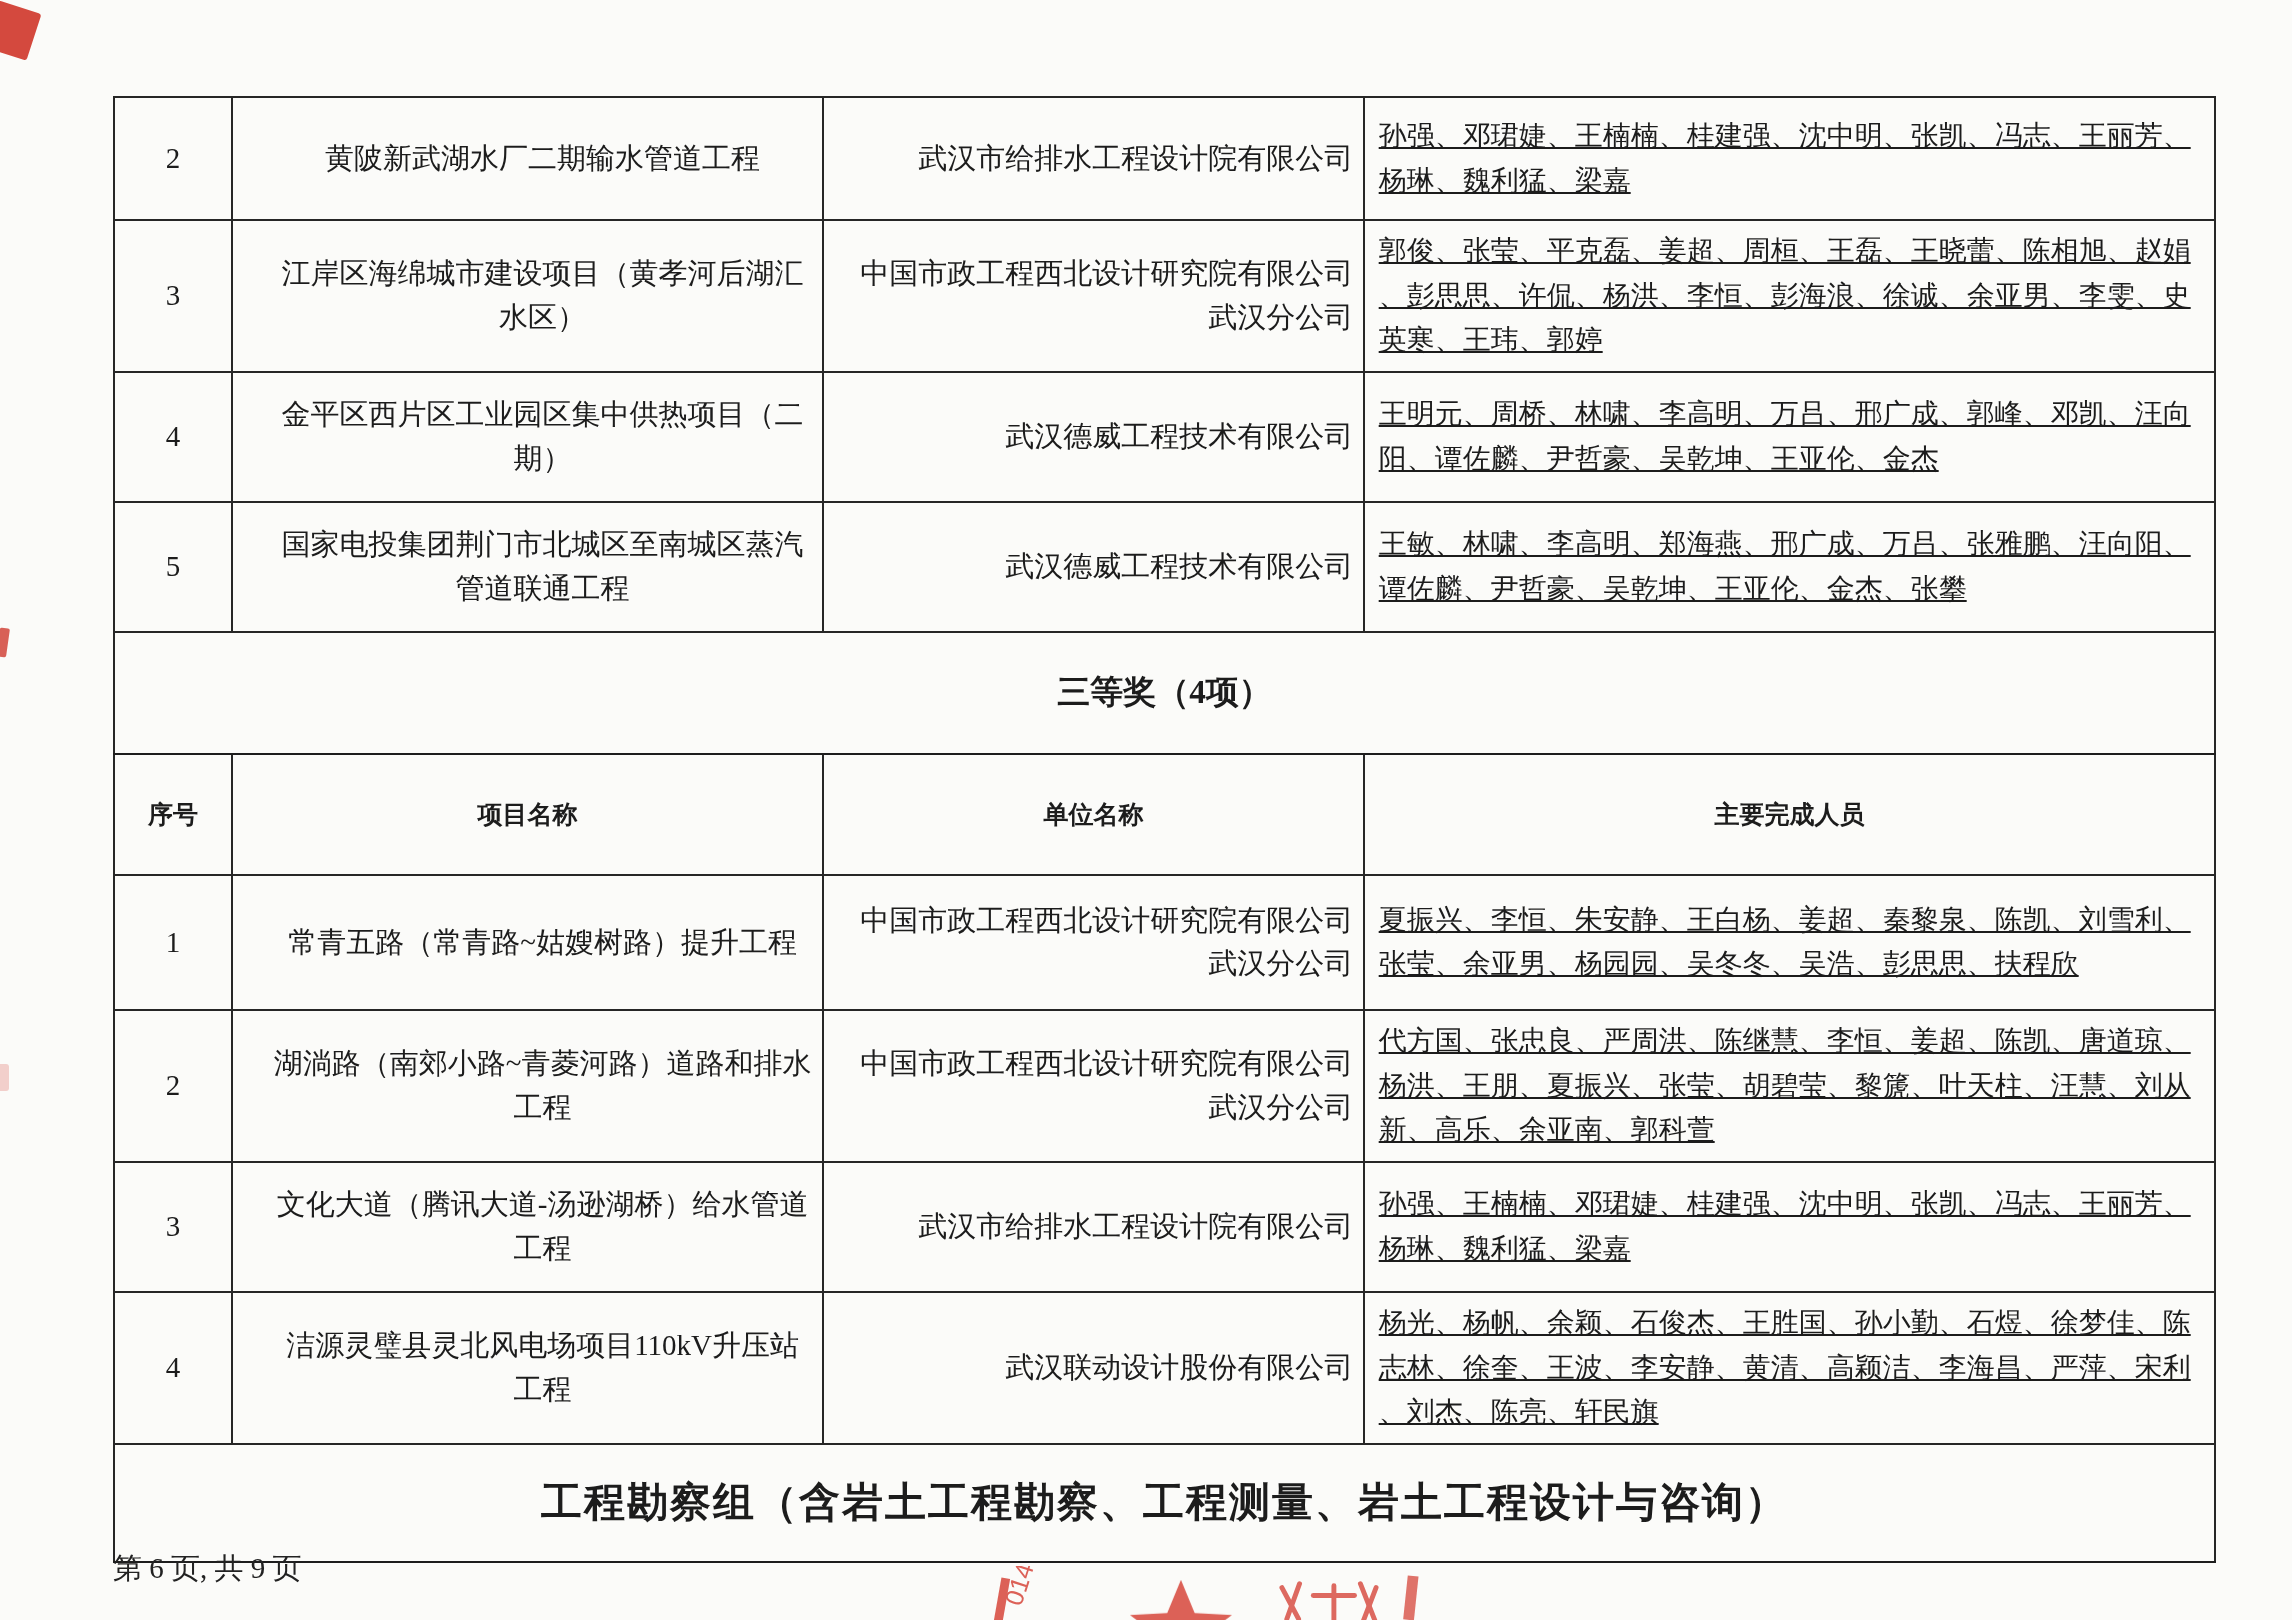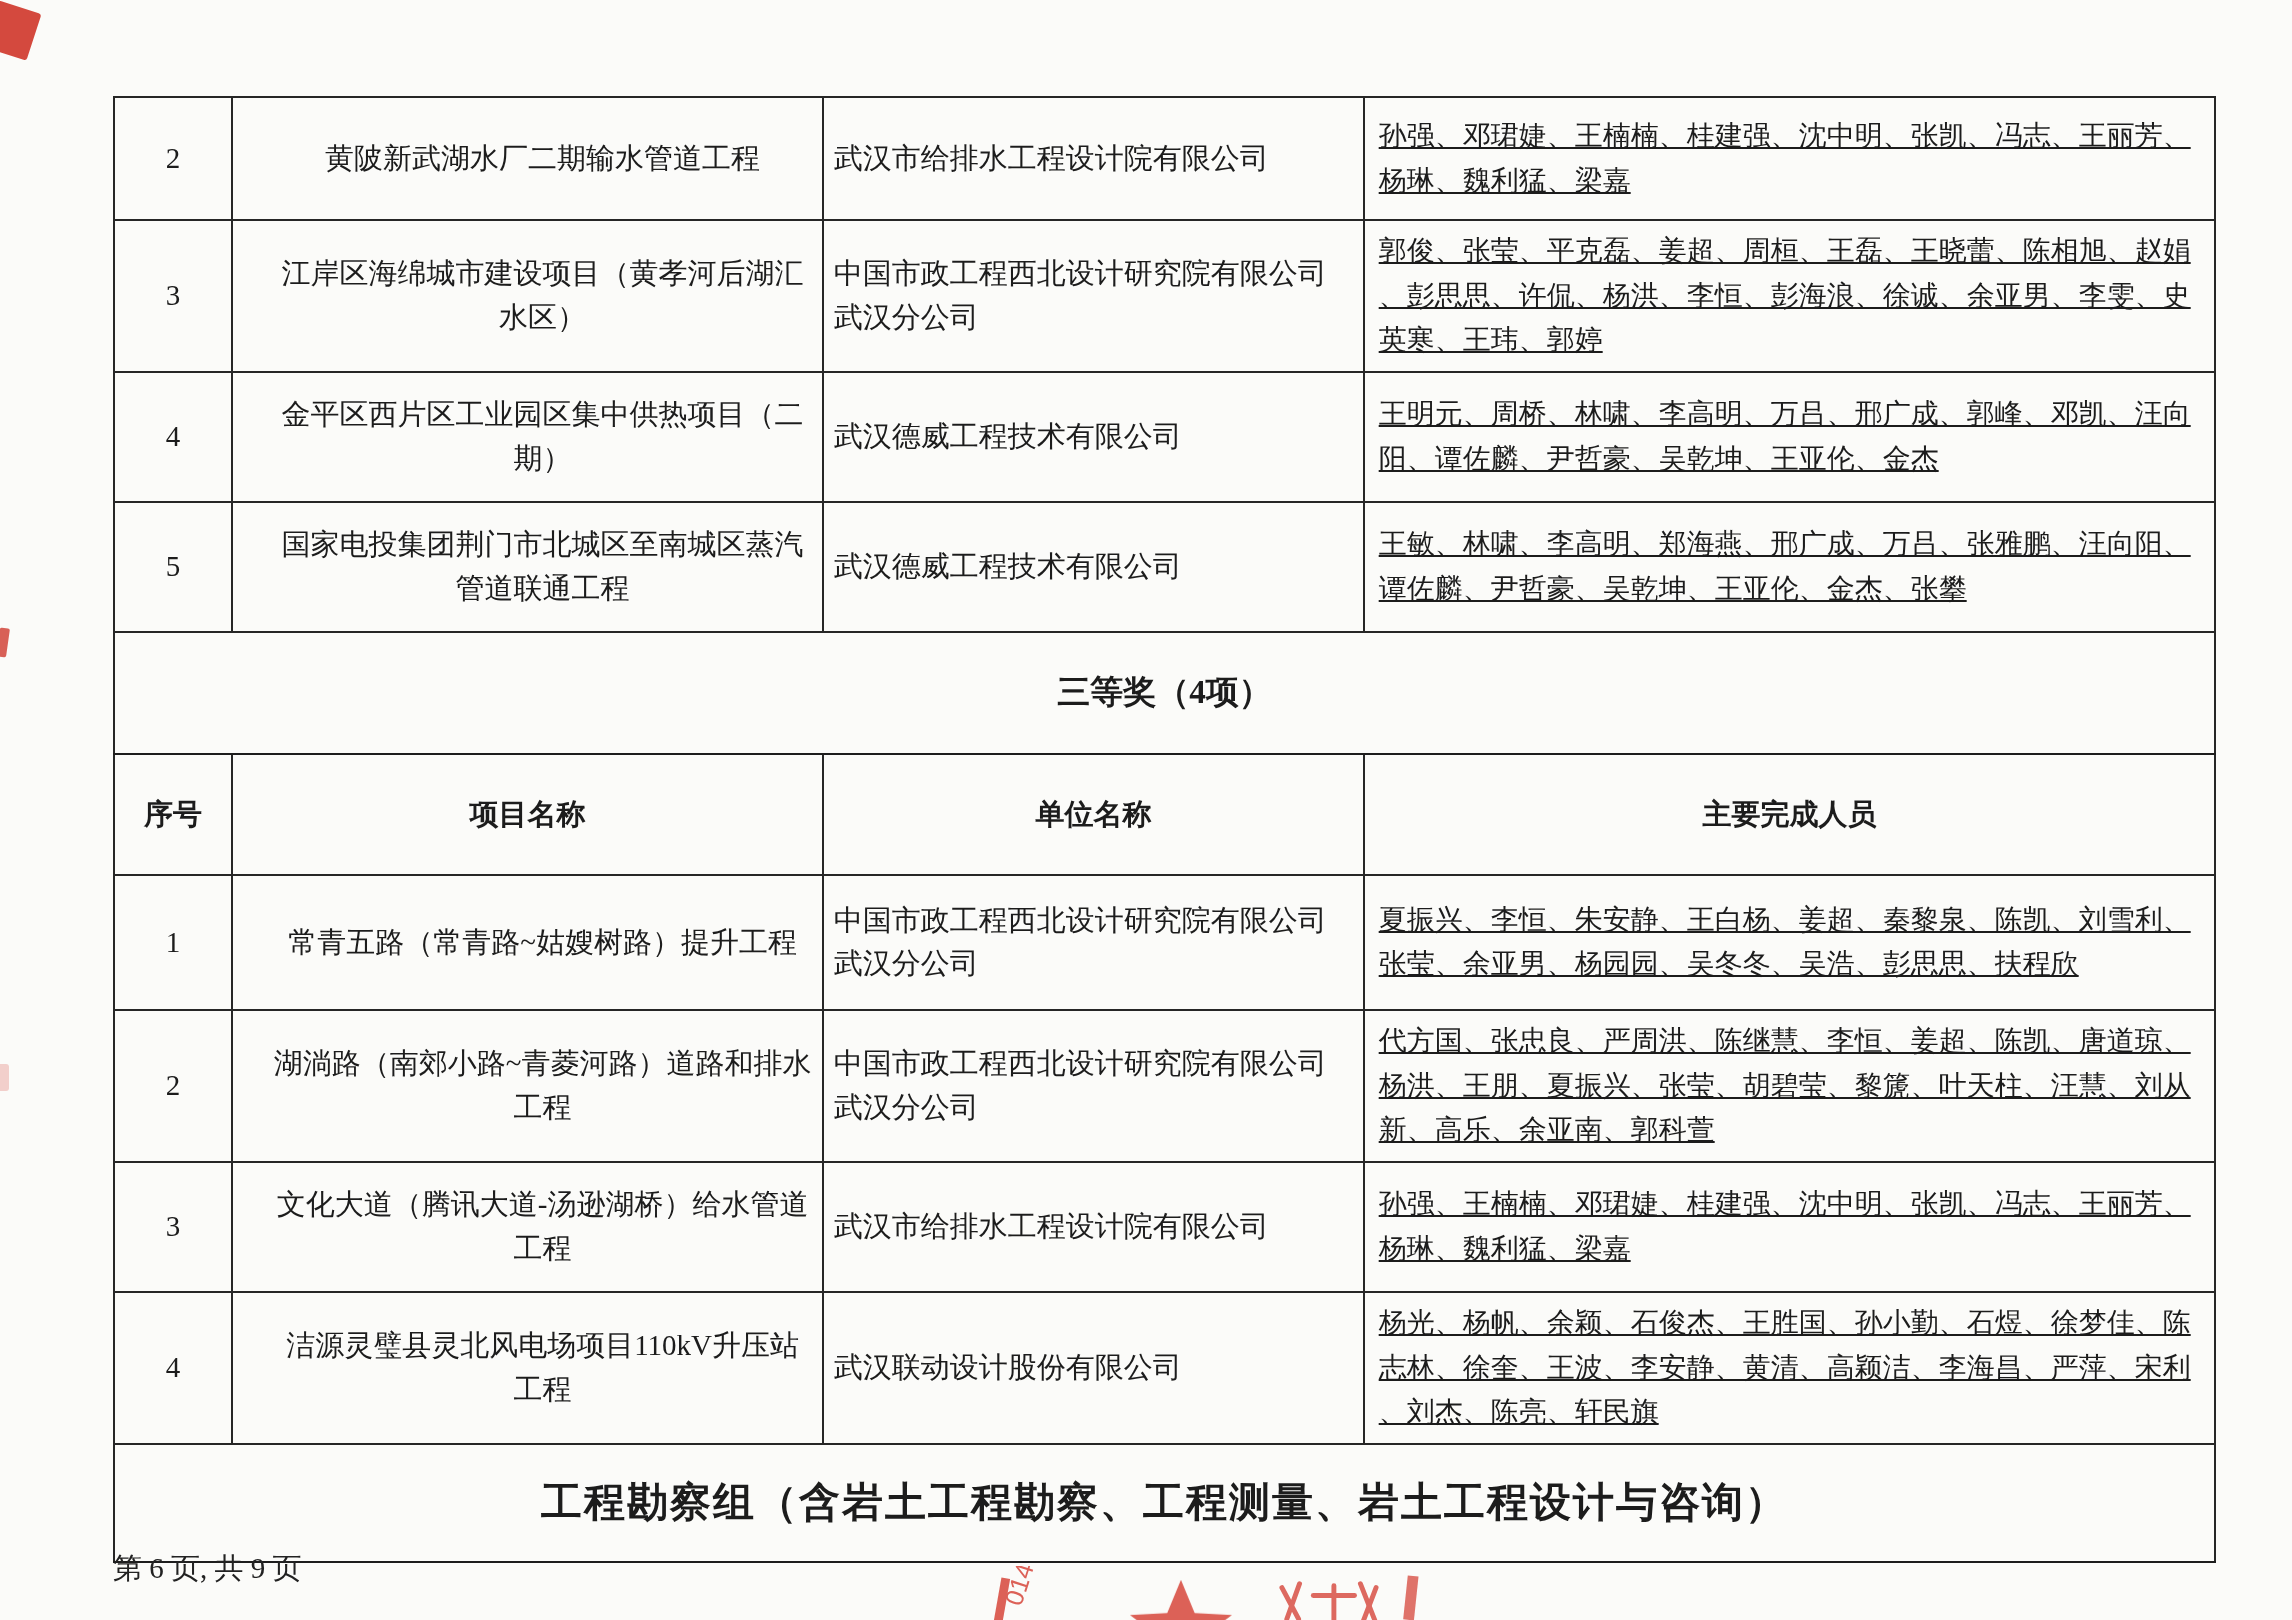--- a/index.html
+++ b/index.html
@@ -19,26 +19,26 @@
     border:2px solid #262626;
     vertical-align:middle;
     padding:5.9px 9.8px;
     font-size:29px;
     line-height:1.5;
     font-weight:normal;
   }
   .awards-table{border:2.9px solid #1d1d1d;}
   .c.num{text-align:center;}
   .c.proj{text-align:center;padding-left:40px;}
-  .c.unit{text-align:left;}
+  .c.unit{text-align:right;}
   .c.people{
     text-align:left;font-size:28px;line-height:1.6;
     padding:7.8px 13.7px;word-break:break-all;line-break:anywhere;text-decoration:underline;
   }
-  .hdr th{text-align:center;font-weight:600;font-size:29px;border-top:2.9px solid #1d1d1d;}
+  .hdr th{text-align:center;font-weight:600;font-size:25px;border-top:2.9px solid #1d1d1d;}
   .section-row td{
     text-align:center;font-weight:700;font-size:33px;
     border-top:2.9px solid #1d1d1d;border-bottom:2.9px solid #1d1d1d;
   }
   .section-row.big td{font-size:41px;letter-spacing:2px;}
   .footer{
     position:absolute;left:113px;top:1549px;width:2100px;
     text-align:left;font-size:29px;color:#222;
     font-family:"Liberation Serif","DejaVu Serif",serif;
   }

